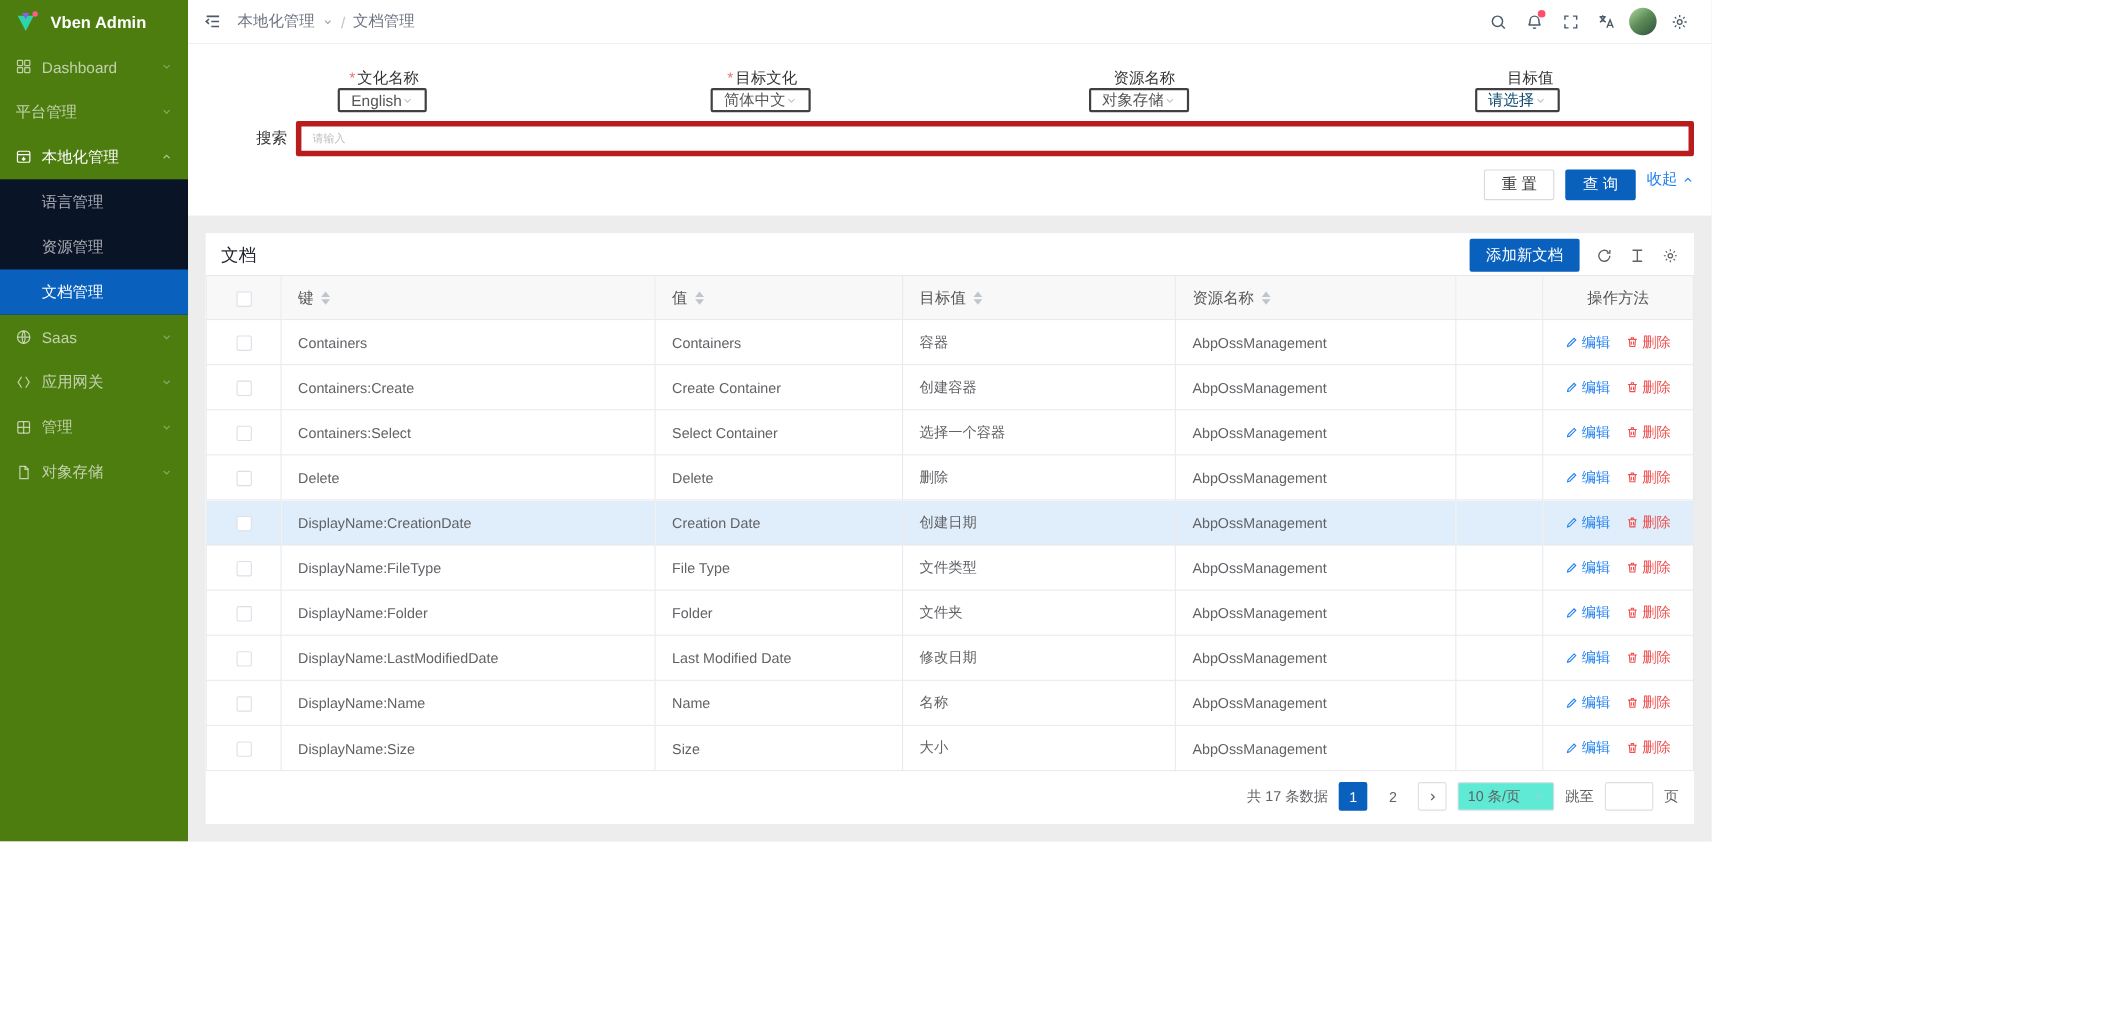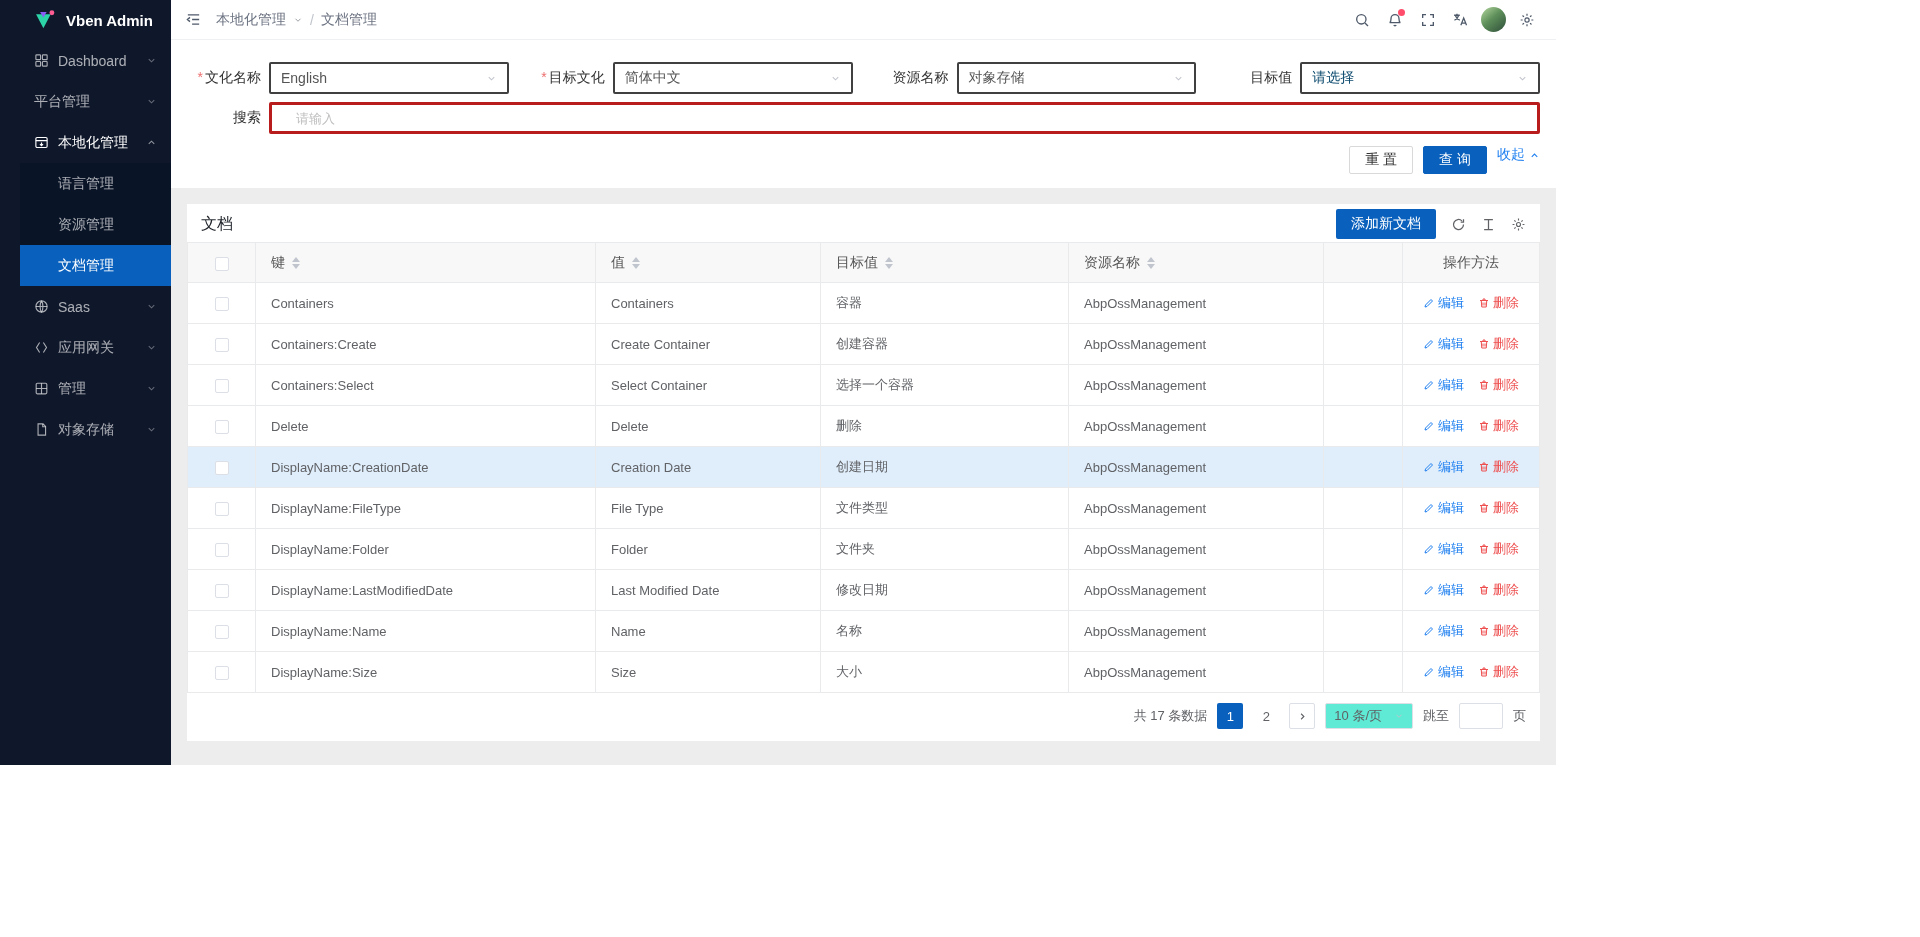--- a/index.html
+++ b/index.html
@@ -2,21 +2,21 @@
 <html><head>
 <meta charset="utf-8">
 <style>
   * { box-sizing: border-box; margin: 0; padding: 0; }
   html, body { width: 1920px; height: 937px; background: #fff; overflow: hidden; }
   body { font-family: "Liberation Sans", sans-serif; }
 
   .app { width: 1556px; height: 765px; display: flex; background: #ededed; overflow: hidden; }
 
   
-  .sidebar { width: 171px; flex-shrink: 0; background: #0f172a; color: rgba(255,255,255,.65); padding-left: 20px; }
+  .sidebar { width: 171px; flex-shrink: 0; background: #4d7c0f; color: rgba(255,255,255,.65); }
   .logo { height: 40px; display: flex; align-items: center; gap: 8px; padding: 0 12px; cursor: pointer; }
   .logo-text { color: #fff; font-size: 15px; font-weight: bold; white-space: nowrap; }
   .mi { height: 41px; display: flex; align-items: center; padding: 0 14px; font-size: 14px; cursor: pointer; }
   .mi .mic { width: 15px; height: 15px; margin-right: 9px; flex-shrink: 0; }
   .mi .lbl { flex: 1; white-space: nowrap; overflow: hidden; }
   .chev { width: 11px; height: 11px; opacity: .55; flex-shrink: 0; }
   .chev.up { transform: rotate(180deg); }
   .mi.open { color: #fff; }
   .submenu { background: #0a1427; }
   .smi { height: 41px; display: flex; align-items: center; padding-left: 38px; font-size: 14px; cursor: pointer; }
@@ -30,28 +30,28 @@
   .crumb { display: flex; align-items: center; gap: 7px; font-size: 14px; color: #6b7280; }
   .crumb .sep { color: #c0c4cc; }
   .tb-right { margin-left: auto; display: flex; align-items: center; gap: 2px; }
   .hicon { position: relative; width: 31px; height: 40px; display: flex; align-items: center; justify-content: center; color: #4e5969; cursor: pointer; background: none; border: none; }
   .badge-dot { position: absolute; top: 9px; right: 5px; width: 7px; height: 7px; border-radius: 50%; background: #ff4d6b; }
   .avatar { width: 25px; height: 25px; border-radius: 50%; background: linear-gradient(140deg, #b7d9a0 0%, #5e8f5a 45%, #2e4d3a 100%); display: inline-block; }
 
   
   .filter { background: #fff; padding: 22px 16px 14px 16px; flex-shrink: 0; }
   .frow { display: grid; grid-template-columns: repeat(4, 1fr); gap: 22px; margin-bottom: 8px; }
-  .field { display: flex; align-items: center; min-width: 0; }
+  .field { display: flex; align-items: center; min-width: 0; flex-direction: column; }
   .flabel { width: 82px; flex-shrink: 0; text-align: right; padding-right: 8px; font-size: 14px; color: #333; white-space: nowrap; }
   .req { color: #ed6f6f; margin-right: 2px; }
   .select { flex: 1; min-width: 0; height: 32px; border: 2px solid #404040; border-radius: 2px; background: #fff; display: flex; align-items: center; padding: 0 10px; font-size: 14px; color: #555; cursor: pointer; }
   .select .ph { color: #0c4a6e; }
   .sel-caret { margin-left: auto; color: #c0c4cc; width: 11px; height: 11px; flex-shrink: 0; }
   .srow { display: flex; align-items: center; margin-bottom: 4px; }
-  .tinput { flex: 1; height: 32px; border: 3px solid #b91c1c; border-radius: 2px; padding: 0 24px; font-size: 13px; color: #333; outline: none; }
+  .tinput { flex: 1; height: 32px; border: 5px solid #b91c1c; border-radius: 2px; padding: 0 10px; font-size: 10px; color: #333; outline: none; }
   .tinput::placeholder { color: #bfbfbf; }
   .factions { display: flex; justify-content: flex-end; align-items: flex-start; gap: 10px; margin-top: 12px; }
   .btn { height: 28px; padding: 0 15px; border-radius: 2px; font-size: 14px; cursor: pointer; border: 1px solid #d9d9d9; background: #fff; color: #333; white-space: nowrap; }
   .btn.primary { background: #0960bd; border-color: #0960bd; color: #ffffff; }
   .linklike { background: none; border: none; color: #2080f0; font-size: 14px; cursor: pointer; display: inline-flex; align-items: center; gap: 4px; }
   .linklike .chev { opacity: 1; color: #2080f0; }
 
   
   .card { background: #fff; margin: 16px; flex-shrink: 0; }
   .card-head { height: 38px; display: flex; align-items: center; padding: 2px 14px 0 14px; }

